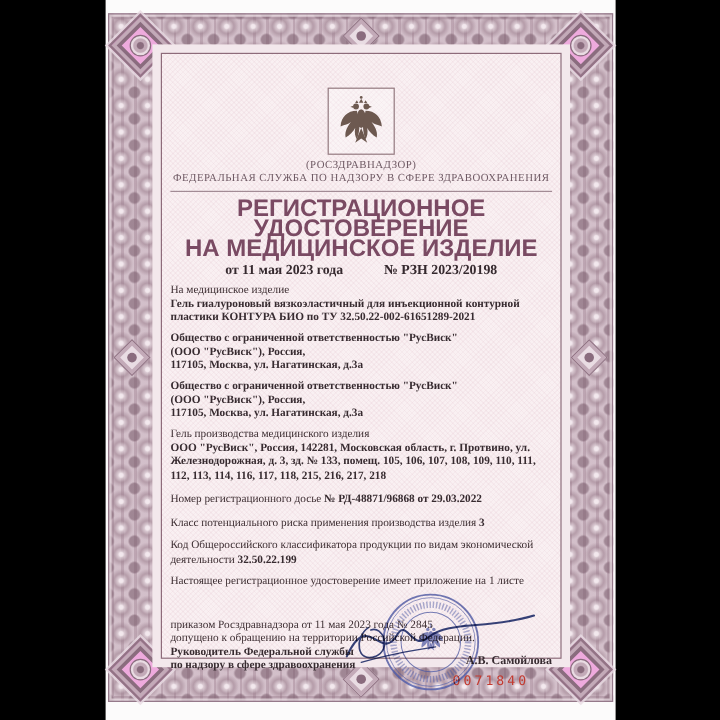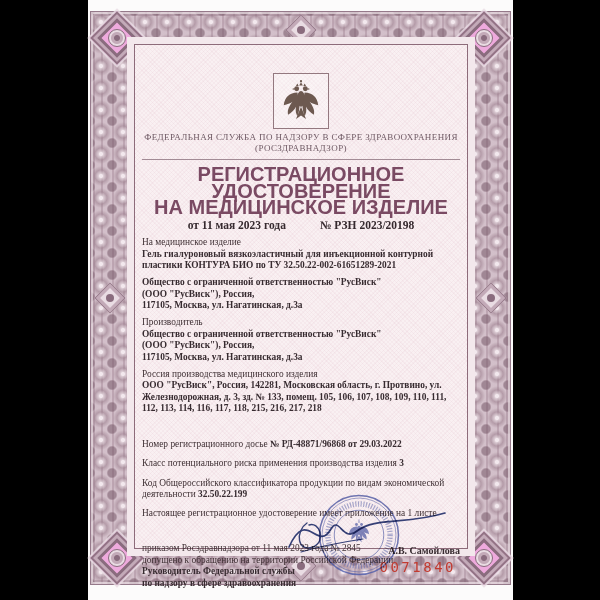--- a/index.html
+++ b/index.html
@@ -61,22 +61,22 @@
   b{color:#372b30;}
   .attach{margin-top:7px;}
   .order-block{margin-top:24px;}
   .signer{margin-top:0;font-weight:bold;color:#372b30;width:60%;}
 
   .stamp{position:absolute;left:182px;top:420px;width:84px;height:84px;z-index:6;
     mix-blend-mode:multiply;opacity:.9;}
   .signature{position:absolute;left:142px;top:428px;width:178px;height:58px;z-index:7;
     mix-blend-mode:multiply;}
   .signer-name{position:absolute;right:7px;top:472px;font-weight:bold;font-size:10px;color:#372b30;z-index:5;margin-left:36px;}
-  .serial{position:absolute;right:11px;top:489px;font-family:"DejaVu Sans Mono",monospace;
-    font-size:14px;letter-spacing:2.5px;color:#c23b31;z-index:5;}
+  .serial{position:absolute;right:26px;top:489px;font-family:"DejaVu Sans Mono",monospace;
+    font-size:11px;letter-spacing:2.5px;color:#c23b31;z-index:5;}
 </style>
 </head>
 <body>
 
 <div class="stage">
   <div class="letterbox" style="left:0;width:88px"></div>
   <div class="letterbox" style="left:513px;width:87px"></div>
 
   <div class="photo">
     <div class="cert">
@@ -106,22 +106,22 @@
                 <path d="M41,14 l3.4,1.3 -3.4,1.3 z"></path>
                 <ellipse cx="32" cy="29" rx="5.5" ry="11"></ellipse>
                 <path d="M27,20 C16,20 9,27 8,38 C13,36 17,36 20,33 C14,41 13,46 14,51 C19,48 23,44 25,40 C24,46 25,50 27,53 C29,48 30,42 30,36 Z"></path>
                 <path d="M37,20 C48,20 55,27 56,38 C51,36 47,36 44,33 C50,41 51,46 50,51 C45,48 41,44 39,40 C40,46 39,50 37,53 C35,48 34,42 34,36 Z"></path>
                 <path d="M32,40 L25,57 L32,52 L39,57 Z"></path>
               </g>
             </svg>
           </div>
 
           <div class="agency">
+            <div>(РОСЗДРАВНАДЗОР)</div>
             <div>ФЕДЕРАЛЬНАЯ СЛУЖБА ПО НАДЗОРУ В СФЕРЕ ЗДРАВООХРАНЕНИЯ</div>
-            <div>(РОСЗДРАВНАДЗОР)</div>
           </div>
 
           <hr class="rule">
 
           <div class="doc-title">
             <div>РЕГИСТРАЦИОННОЕ УДОСТОВЕРЕНИЕ</div>
             <div>НА МЕДИЦИНСКОЕ ИЗДЕЛИЕ</div>
           </div>
 
           <div class="docnum-row">
@@ -134,32 +134,31 @@
             <p class="val">Гель гиалуроновый вязкоэластичный для инъекционной контурной пластики КОНТУРА БИО по ТУ 32.50.22-002-61651289-2021</p>
           </div>
 
           <div class="grp">
             <p class="val">Общество с ограниченной ответственностью "РусВиск"</p>
             <p class="val">(ООО "РусВиск"), Россия,</p>
             <p class="val">117105, Москва, ул. Нагатинская, д.3а</p>
           </div>
 
           <div class="grp">
-            <p class="lbl">Производитель</p>
             <p class="val">Общество с ограниченной ответственностью "РусВиск"</p>
             <p class="val">(ООО "РусВиск"), Россия,</p>
             <p class="val">117105, Москва, ул. Нагатинская, д.3а</p>
           </div>
 
           <div class="grp">
-            <p class="lbl">Россия производства медицинского изделия</p>
+            <p class="lbl">Гель производства медицинского изделия</p>
             <p class="val">ООО "РусВиск", Россия, 142281, Московская область, г. Протвино, ул. Железнодорожная, д. 3, зд. № 133, помещ. 105, 106, 107, 108, 109, 110, 111, 112, 113, 114, 116, 117, 118, 215, 216, 217, 218</p>
           </div>
 
-          <div class="grp" style="margin-top:24px">
+          <div class="grp" style="margin-top:8px">
             <p><span class="lbl">Номер регистрационного досье</span> <b>№ РД-48871/96868 от 29.03.2022</b></p>
           </div>
 
           <div class="grp" style="margin-top:8px">
             <p><span class="lbl">Класс потенциального риска применения производства изделия</span> <b>3</b></p>
           </div>
 
           <div class="grp" style="margin-top:8px">
             <p><span class="lbl">Код Общероссийского классификатора продукции по видам экономической деятельности</span> <b>32.50.22.199</b></p>
           </div>

